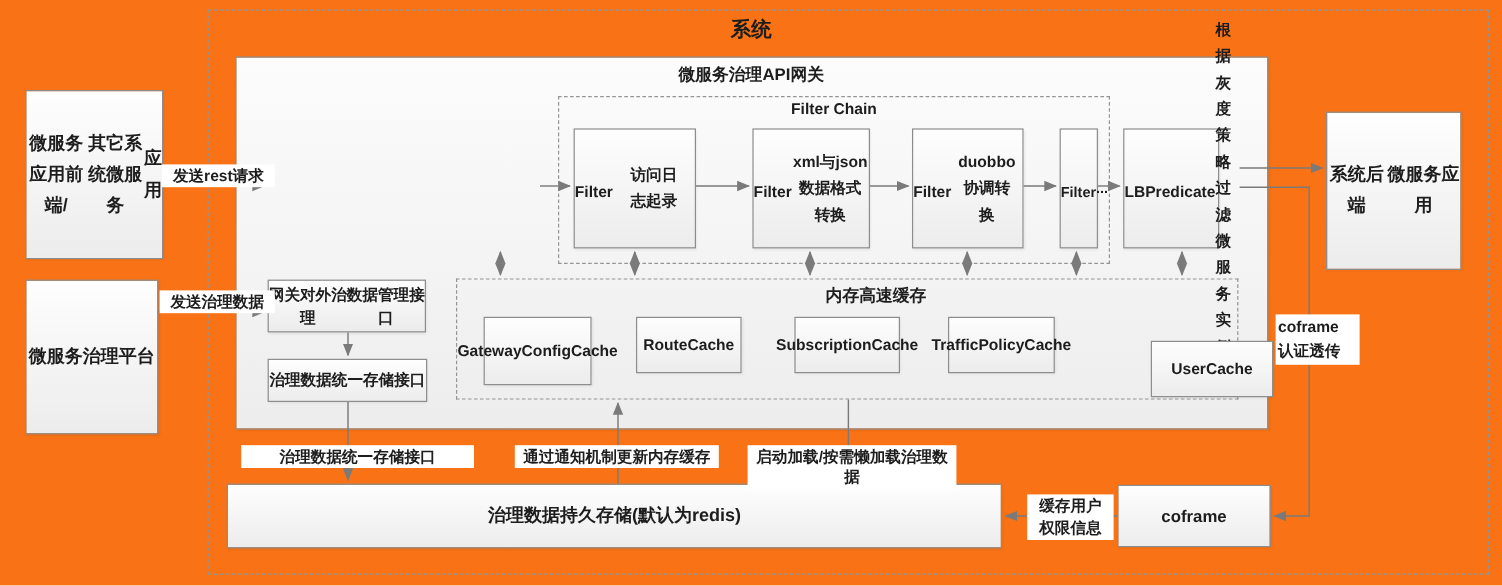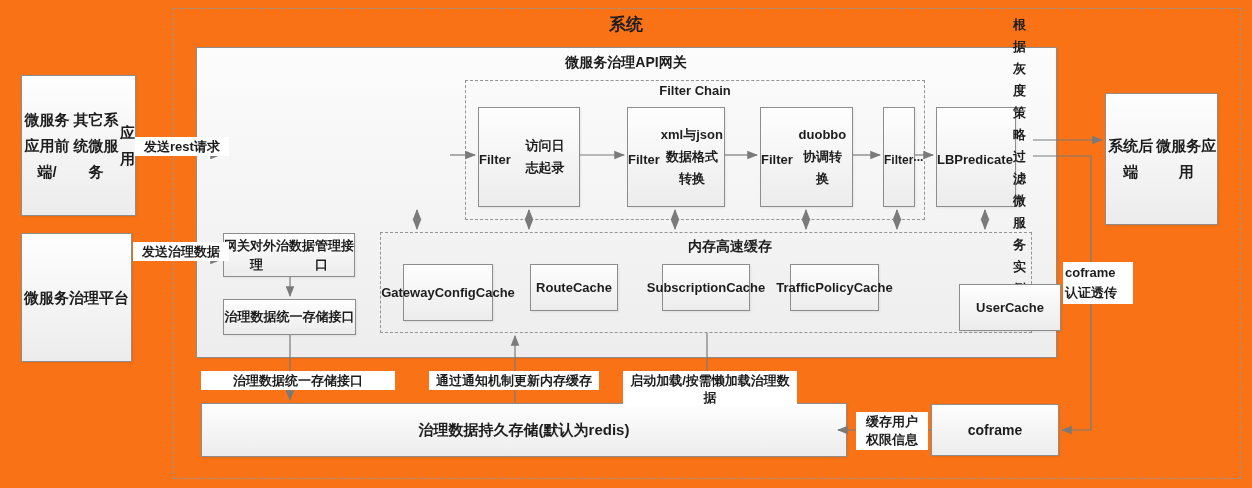--- a/index.html
+++ b/index.html
@@ -40,21 +40,21 @@
   .b-f3{left:760px;top:107px;width:93px;height:100px;}
   .b-f4{left:883px;top:107px;width:32px;height:100px;font-size:12px;}
   .b-lbp{left:936px;top:107px;width:80px;height:100px;}
   .b-admin{left:223px;top:233px;width:132px;height:44px;line-height:19px;}
   .b-sapi{left:223px;top:299px;width:133px;height:36px;}
   .b-c1{left:403px;top:264px;width:90px;height:57px;line-height:18px;}
   .b-c2{left:530px;top:264px;width:88px;height:47px;line-height:18px;}
   .b-c3{left:662px;top:264px;width:88px;height:47px;line-height:18px;}
   .b-c4{left:790px;top:264px;width:89px;height:47px;line-height:18px;}
   .b-c5{left:959px;top:264px;width:102px;height:47px;line-height:18px;margin-top:20px;}
-  .b-storage{left:189px;top:403px;width:646px;height:54px;font-size:15px;margin-left:12px;}
+  .b-storage{left:189px;top:403px;width:646px;height:54px;font-size:15px;}
   .b-coframe{left:931px;top:404px;width:128px;height:52px;font-size:14px;}
   .l-rest{left:135px;top:137px;width:90px;}
   .l-gov{left:133px;top:242px;width:92px;}
   .l-save{left:201px;top:371px;width:190px;}
   .l-notify{left:429px;top:371px;width:166px;}
   .l-load{left:623px;top:371px;width:170px;}
   .l-auth{left:1063px;top:262px;width:66px;text-align:left;line-height:20px;}
   .l-perm{left:856px;top:412px;width:68px;line-height:18px;}
 </style>
 </head>

